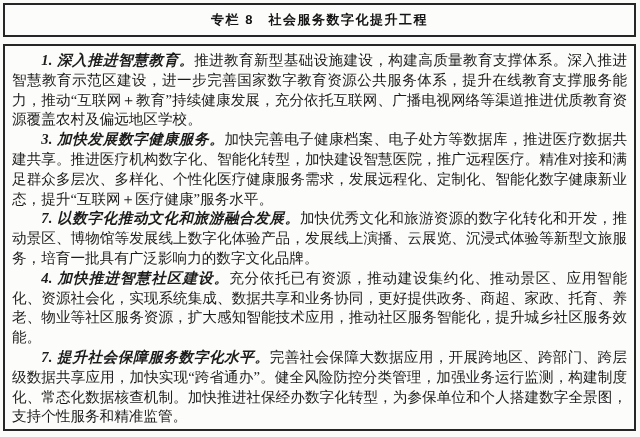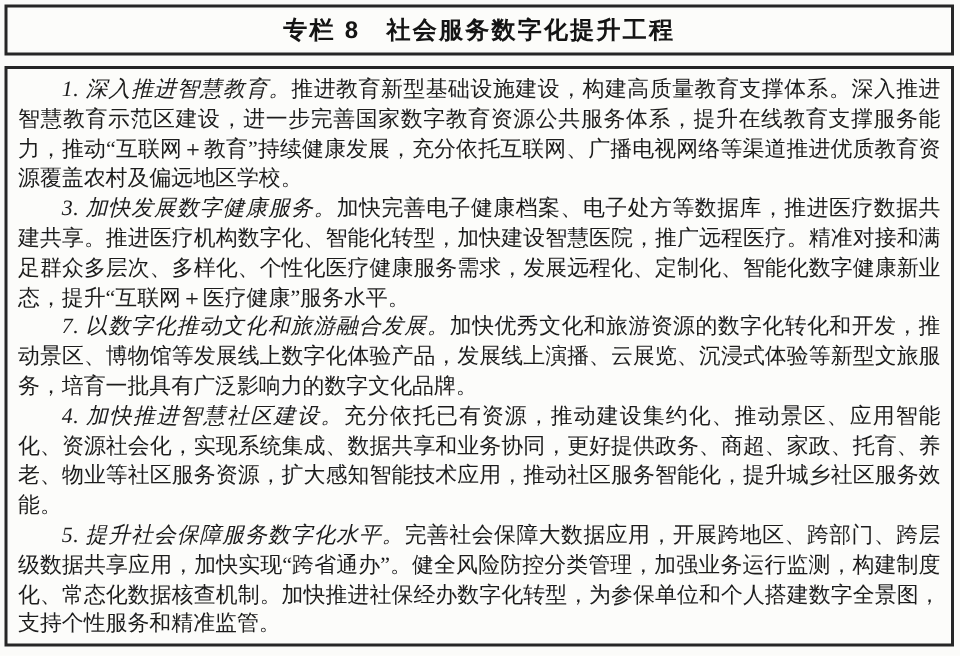--- a/index.html
+++ b/index.html
@@ -28,21 +28,21 @@
     height: 30px;
     border: 2px solid #262626;
     background: #fcfcfa;
     display: flex;
     align-items: center;
     justify-content: center;
   }
   .title-text {
     font-family: "Liberation Sans", "DejaVu Sans", sans-serif;
     font-weight: bold;
-    font-size: 16px;
+    font-size: 13px;
     letter-spacing: 1.5px;
     color: #141414;
     white-space: nowrap;
   }
   
   .content-box {
     position: absolute;
     left: 3px;
     right: 4px;
     top: 44px;
@@ -59,20 +59,21 @@
     line-height: 19.8px;
     text-align: justify;
     text-justify: inter-character;
     text-indent: 2em;
     word-break: break-all;
     color: #1c1c1c;
   }
   .para .lead {
     font-style: italic;
     letter-spacing: 0.3px;
+    font-weight: bold;
   }
 </style>
 </head>
 <body>
 
 <div class="page">
 
   <div class="title-box">
     <span class="title-text">专栏 8　社会服务数字化提升工程</span>
   </div>
@@ -89,17 +90,17 @@
 
   <p class="para">
     <span class="lead">7. 以数字化推动文化和旅游融合发展。</span><span class="body">加快优秀文化和旅游资源的数字化转化和开发，推动景区、博物馆等发展线上数字化体验产品，发展线上演播、云展览、沉浸式体验等新型文旅服务，培育一批具有广泛影响力的数字文化品牌。</span>
   </p>
 
   <p class="para">
     <span class="lead">4. 加快推进智慧社区建设。</span><span class="body">充分依托已有资源，推动建设集约化、推动景区、应用智能化、资源社会化，实现系统集成、数据共享和业务协同，更好提供政务、商超、家政、托育、养老、物业等社区服务资源，扩大感知智能技术应用，推动社区服务智能化，提升城乡社区服务效能。</span>
   </p>
 
   <p class="para">
-    <span class="lead">5. 提升社会保障服务数字化水平。</span><span class="body">完善社会保障大数据应用，开展跨地区、跨部门、跨层级数据共享应用，加快实现“跨省通办”。健全风险防控分类管理，加强业务运行监测，构建制度化、常态化数据核查机制。加快推进社保经办数字化转型，为参保单位和个人搭建数字全景图，支持个性服务和精准监管。</span>
+    <span class="lead">7. 提升社会保障服务数字化水平。</span><span class="body">完善社会保障大数据应用，开展跨地区、跨部门、跨层级数据共享应用，加快实现“跨省通办”。健全风险防控分类管理，加强业务运行监测，构建制度化、常态化数据核查机制。加快推进社保经办数字化转型，为参保单位和个人搭建数字全景图，支持个性服务和精准监管。</span>
   </p>
 </div>
 
 </div>
 
 </body></html>

